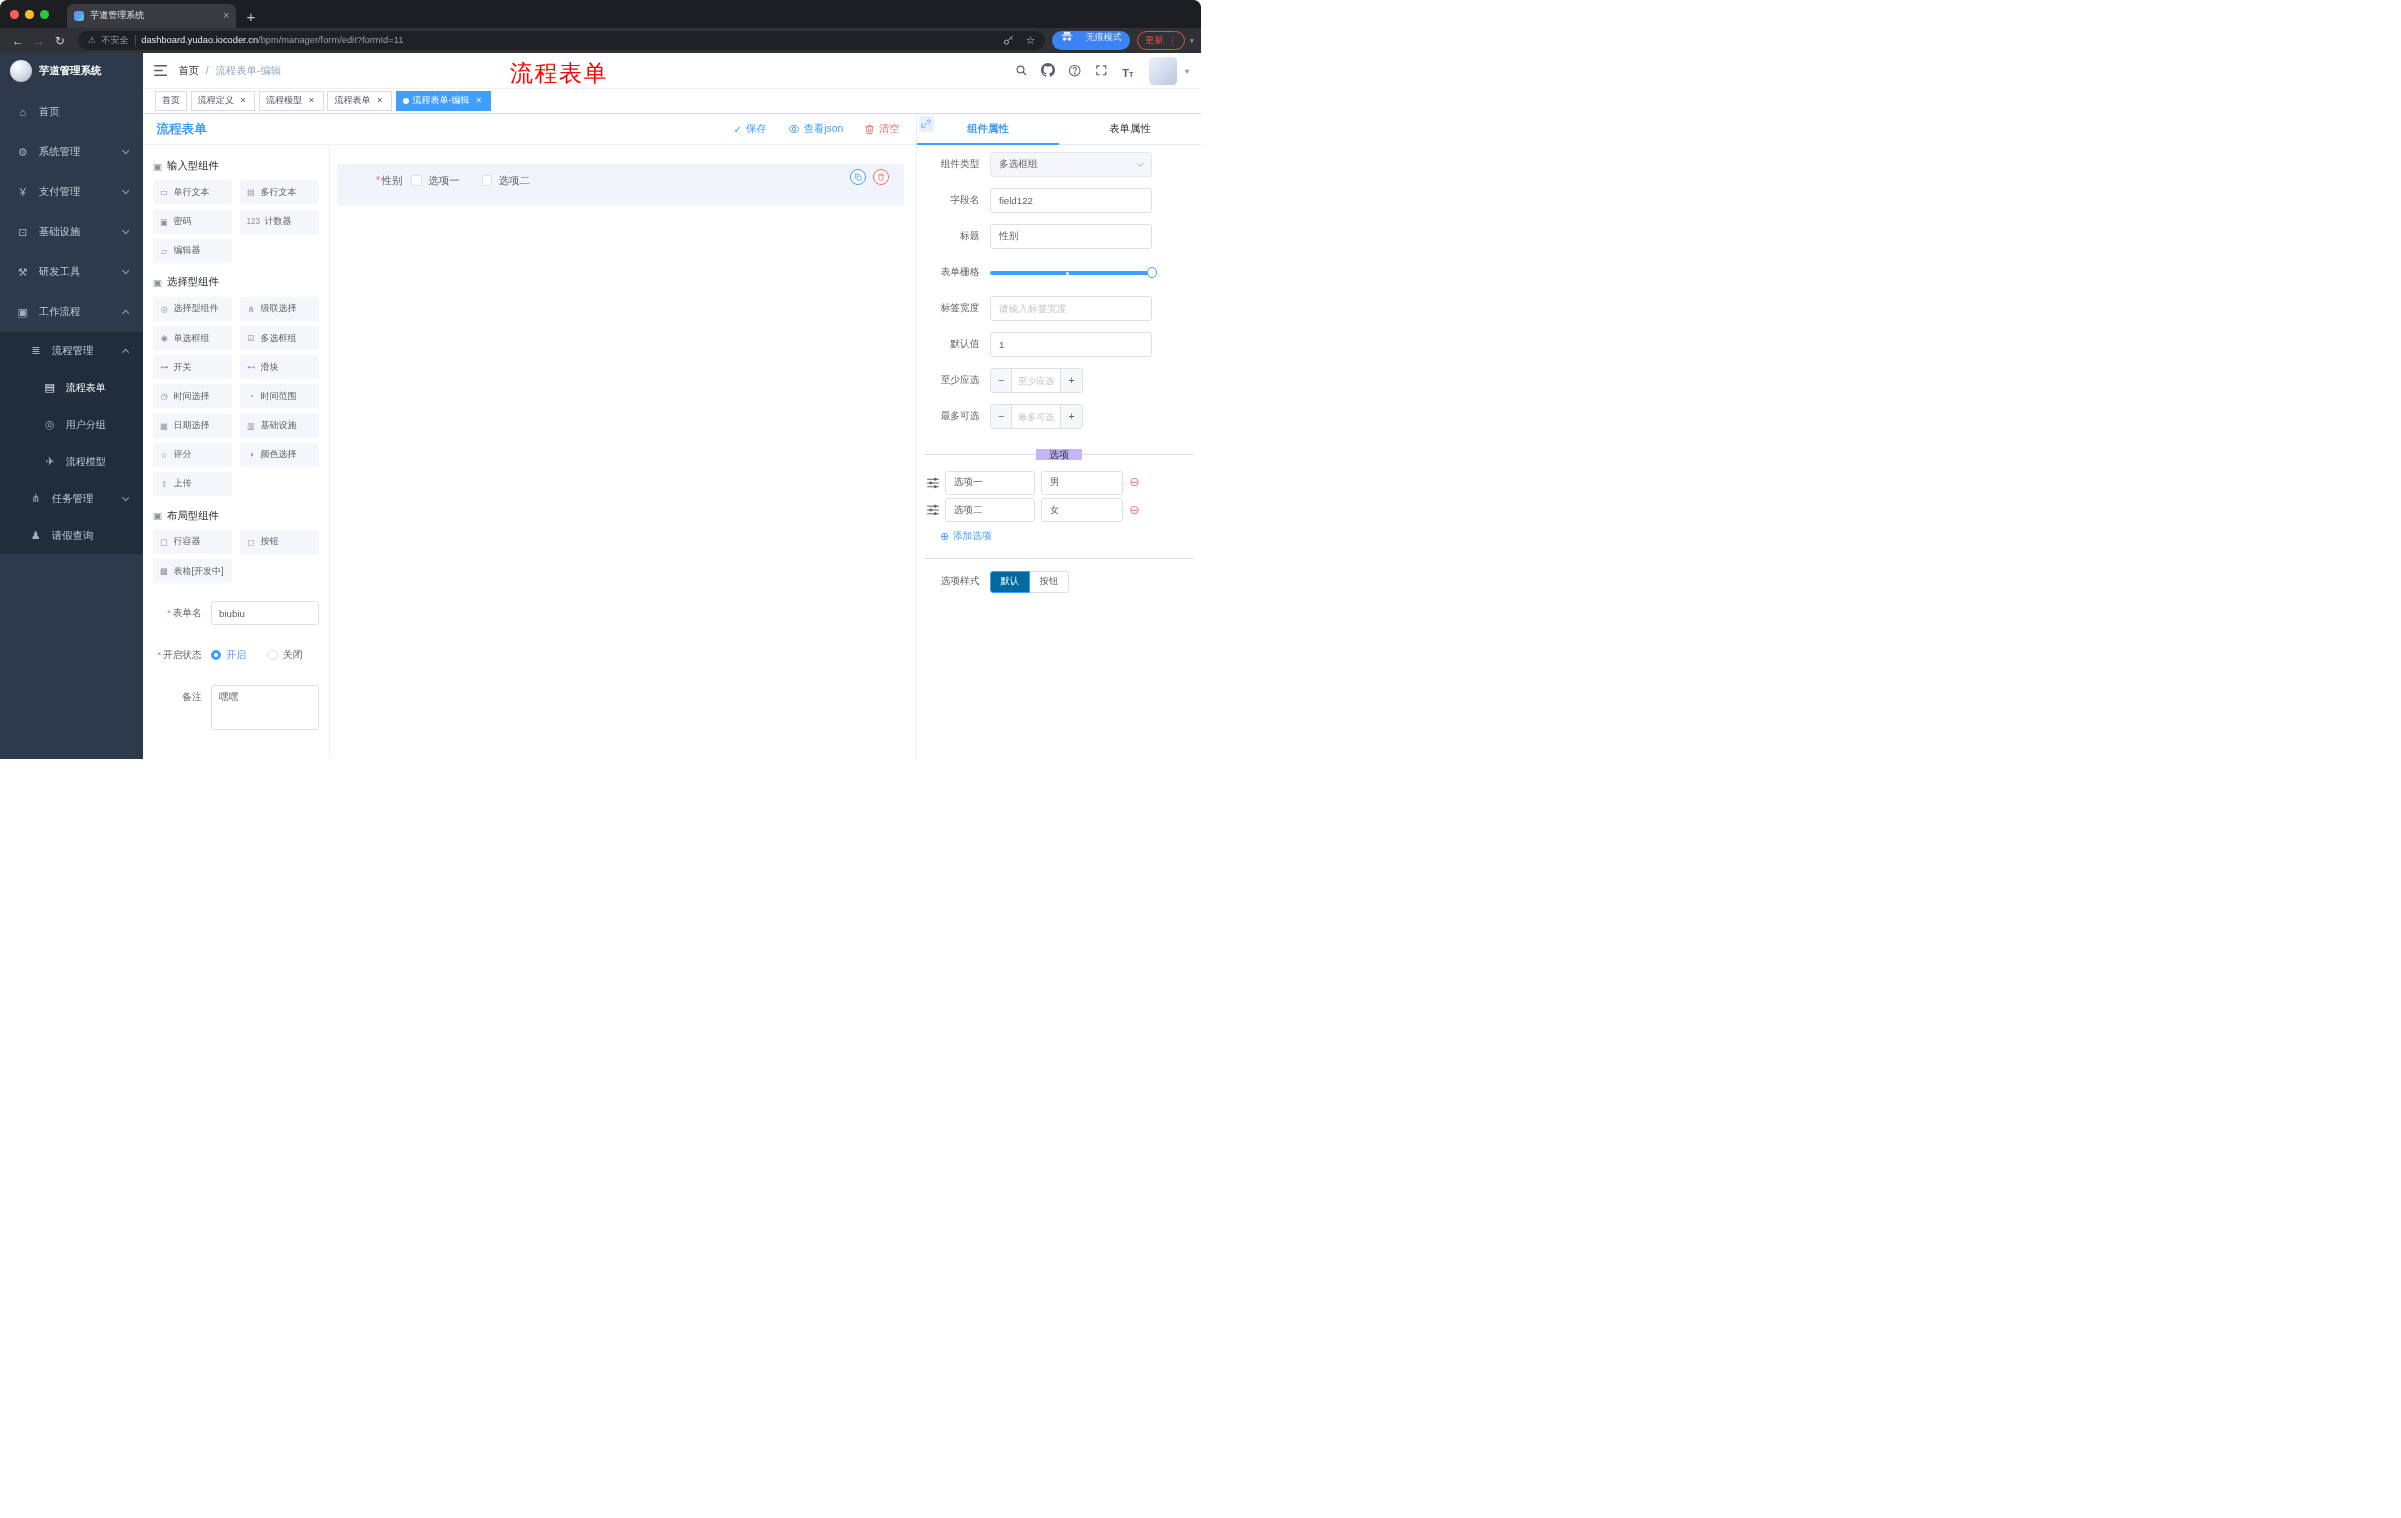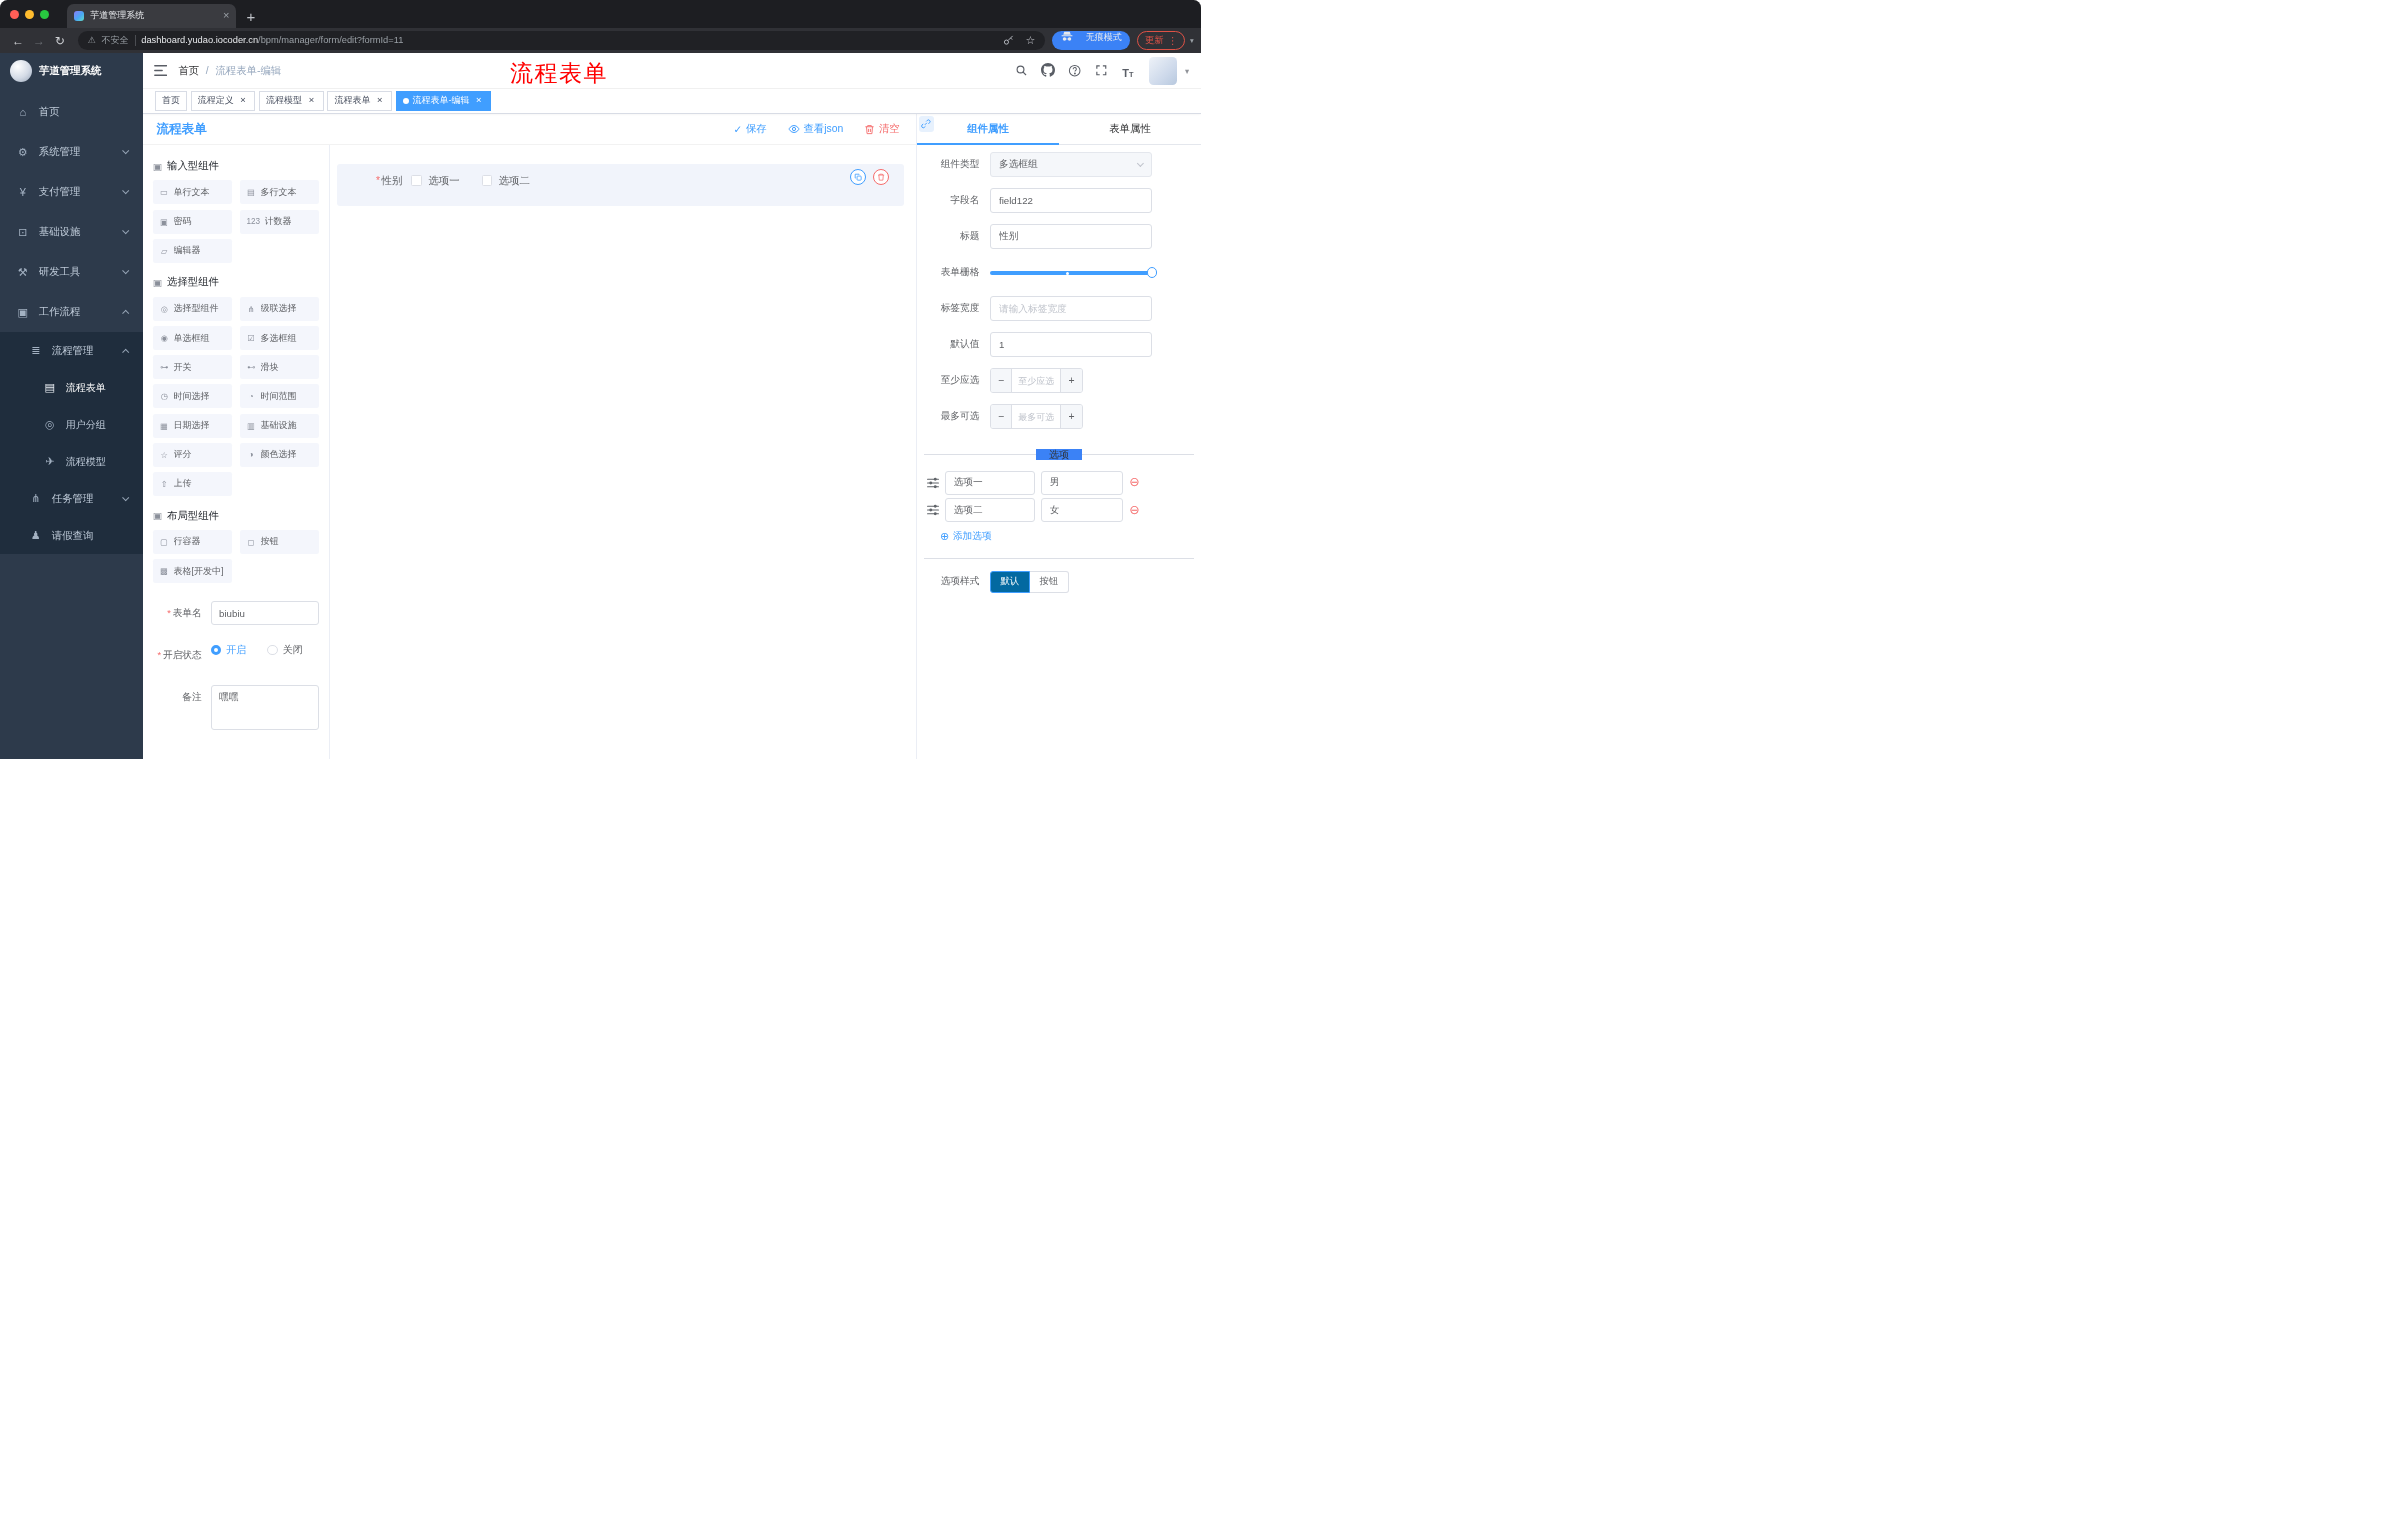--- a/index.html
+++ b/index.html
@@ -96,21 +96,21 @@
 .pgrid{display:grid;grid-template-columns:1fr 1fr;gap:5.2px 7.4px}
 .pitem{height:24px;background:#f4f6fc;border-radius:2.2px;display:flex;align-items:center;gap:4.5px;padding:0 6.7px;font-size:9px;color:#606266;cursor:move;overflow:hidden}
 .pitem-icon{color:#8b909b;font-size:8.2px;min-width:9.7px;text-align:center;flex-shrink:0}
 .pitem-label{white-space:nowrap;overflow:hidden}
 .pal-form{margin-top:18px}
 .pf-row{display:flex;align-items:flex-start;margin-bottom:18px}
 .pf-label{width:49px;text-align:right;font-size:9.7px;color:#606266;margin-right:9px;line-height:24px;white-space:nowrap;flex-shrink:0}
 .req{color:#f56c6c;margin-right:2.2px}
 .pf-input{flex:1;height:24px;border:0.7px solid #dcdfe6;border-radius:3px;padding:0 7.4px;font-size:9.7px;color:#606266;min-width:0}
 .pf-textarea{flex:1;height:45px;border:0.7px solid #dcdfe6;border-radius:3px;padding:4.5px 7.4px;font-size:9.7px;color:#606266;resize:none;min-width:0}
-.radio-group{display:flex;gap:21px;align-items:flex-start;height:24px}
+.radio-group{display:flex;gap:21px;align-items:center;height:24px}
 .radio{display:flex;align-items:center;gap:5.2px;font-size:10px;cursor:pointer;color:#606266}
 .rdot{width:10.4px;height:10.4px;border-radius:50%;border:0.7px solid #dcdfe6;background:#fff;flex-shrink:0}
 .radio.sel .rdot{border:3.3px solid #409eff}
 .radio.sel{color:#409eff}
 
 
 .canvas{flex:1;padding:12.6px 12px 0 7.4px;min-width:0}
 .widget{display:flex;align-items:center;position:relative;border-radius:3px}
 .wlabel{width:74px;text-align:right;padding-right:9px;font-size:10.4px;color:#606266;flex-shrink:0}
 .winput{flex:1;height:30px;border:0.7px solid #dcdfe6;border-radius:3px;font-size:10.4px;padding:0 11px;color:#606266;background:#fff;margin-right:9px;min-width:0}
@@ -142,21 +142,21 @@
 .slider-track{position:absolute;left:0;right:0;top:11px;height:3.7px;border-radius:2.2px;background:#409eff}
 .slider-stop{position:absolute;left:47%;top:11.5px;width:3px;height:3px;border-radius:50%;background:#fff}
 .slider-handle{position:absolute;right:-5.2px;top:7.4px;width:10.4px;height:10.4px;border-radius:50%;background:#fff;border:1.5px solid #409eff;cursor:grab}
 .stepper{width:93px;height:25px;border:0.7px solid #dcdfe6;border-radius:3px;display:flex;overflow:hidden;background:#fff}
 .step-btn{width:21.5px;background:#f5f7fa;color:#606266;display:flex;align-items:center;justify-content:center;font-size:10.4px;cursor:pointer;flex-shrink:0}
 .step-btn.minus{border-right:0.7px solid #dcdfe6}
 .step-btn.plus{border-left:0.7px solid #dcdfe6}
 .step-input{flex:1;width:0;text-align:center;font-size:9px;color:#606266}
 .pdivider{position:relative;margin:12px 7.4px 9px;text-align:center}
 .pdivider:before{content:"";position:absolute;left:0;right:0;top:50%;height:0.7px;background:#dcdfe6}
-.pdivider span{position:relative;background:#3b82f6;padding:0 13.4px;font-size:10px;color:#303133}
+.pdivider span{position:relative;background:#c4b5fd;padding:0 13.4px;font-size:10px;color:#303133}
 .optrow{display:flex;align-items:center;gap:6px;padding:0 30px 0 9.7px;margin-bottom:3.7px;height:24px}
 .dragh{color:#5f6368;width:12.6px;cursor:move;flex-shrink:0}
 .optin{width:90px;height:24px;border:0.7px solid #dcdfe6;border-radius:3px;padding:0 7.4px;font-size:9.7px;color:#606266;flex-shrink:0}
 .optin.val{width:82px}
 .optdel{color:#f56c6c;font-size:12.6px;cursor:pointer;line-height:1}
 .addopt{display:flex;align-items:center;gap:3.7px;color:#409eff;font-size:9.7px;margin:8.2px 0 0 23px;cursor:pointer}
 .addplus{font-size:11px;line-height:1}
 .pline{border:none;border-top:0.7px solid #dcdfe6;margin:15px 7.4px 4.5px}
 .segs{display:flex}
 .seg{height:22px;display:flex;align-items:center;padding:0 9.7px;font-size:9.3px;border:0.7px solid #dcdfe6;color:#606266;background:#fff;cursor:pointer}

